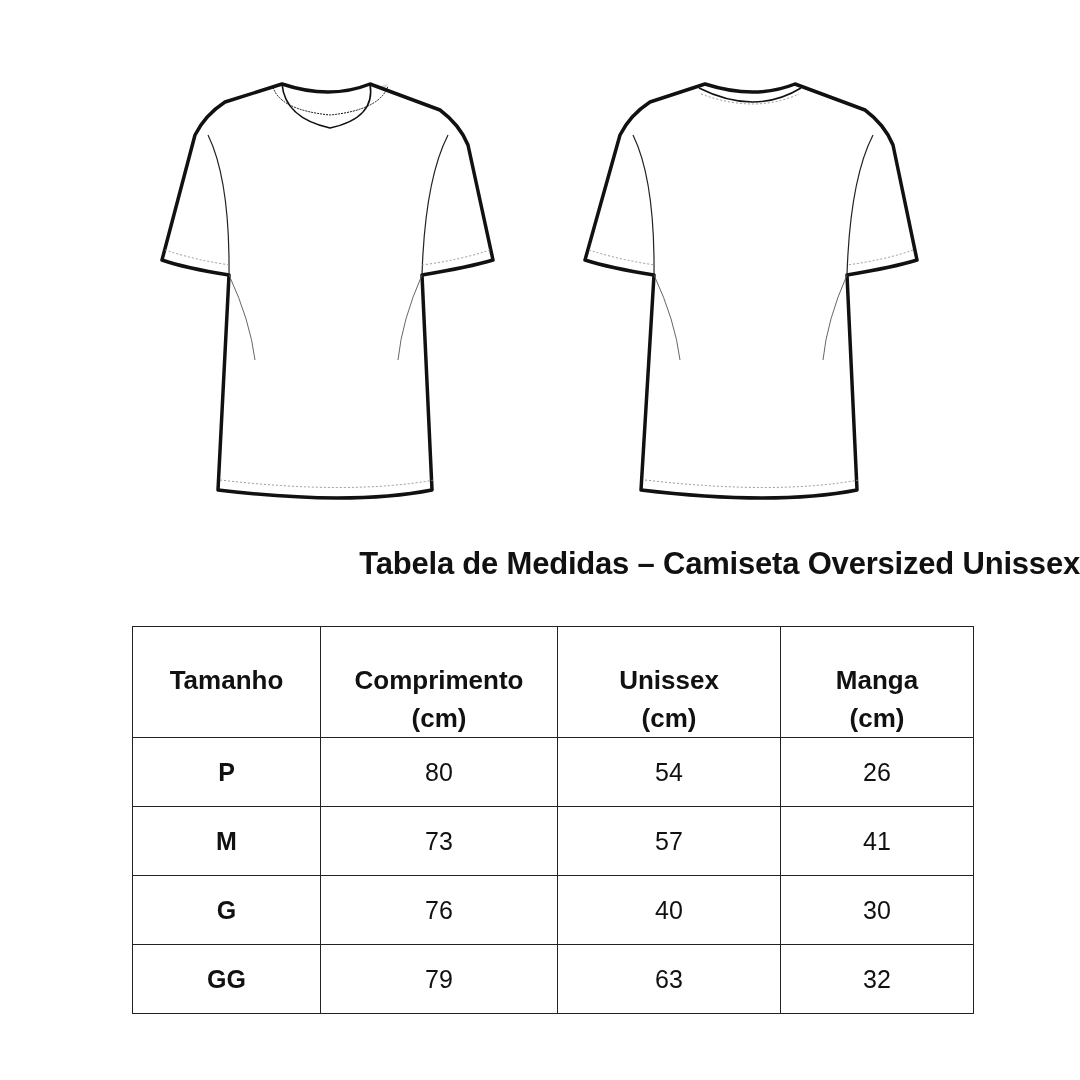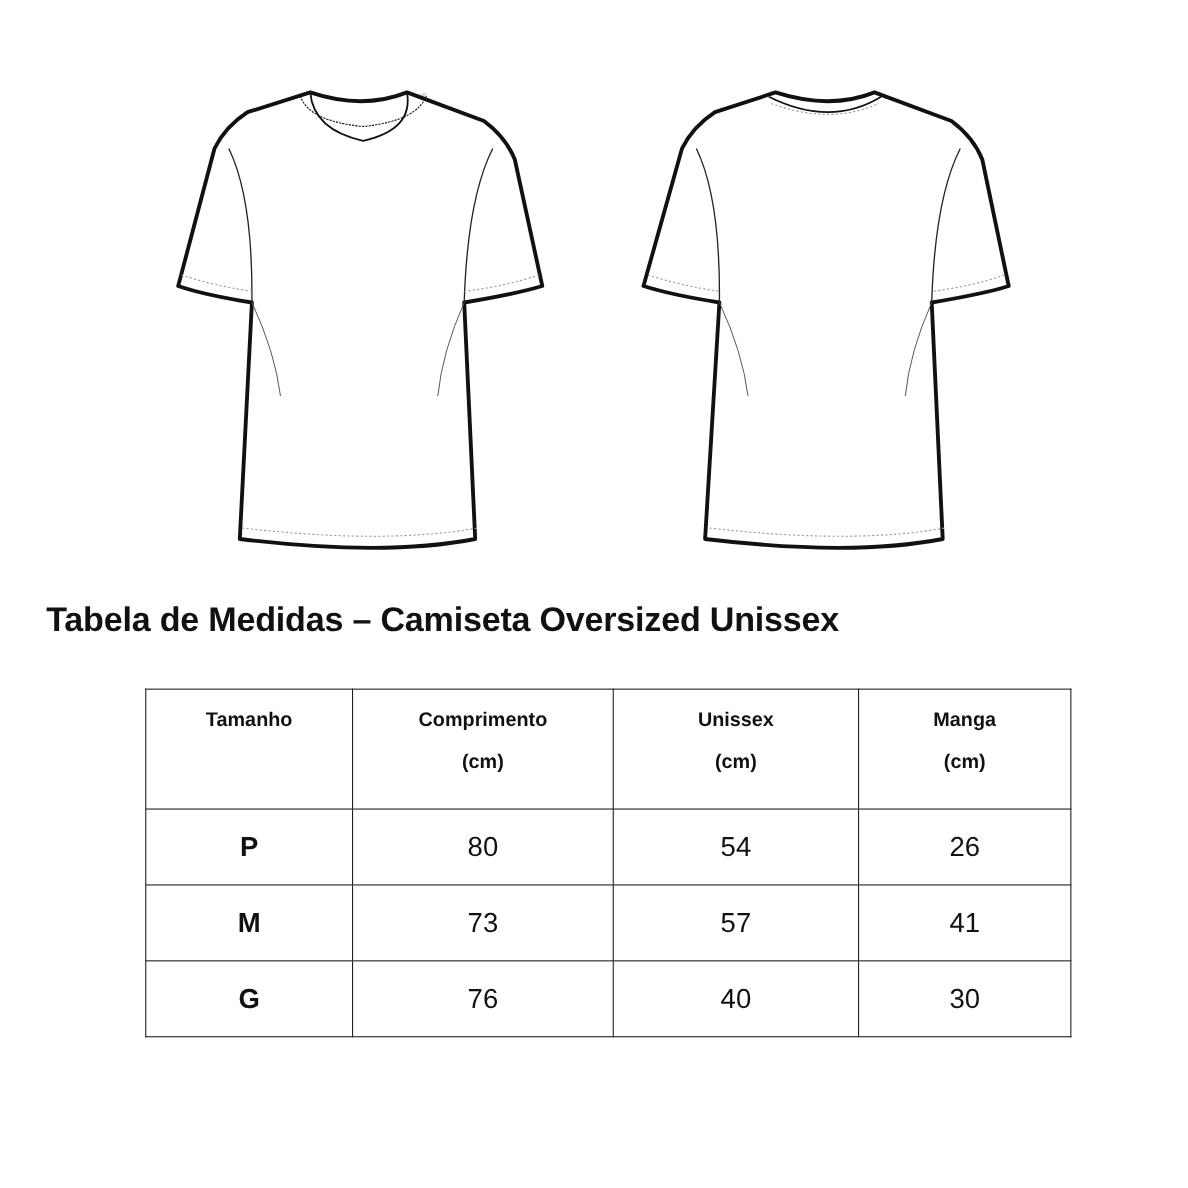--- a/index.html
+++ b/index.html
@@ -1,23 +1,23 @@
 <!DOCTYPE html>
 <html><head>
 <meta charset="utf-8">
 <style>
   html, body { margin: 0; padding: 0; background: #ffffff; }
   body { width: 1080px; height: 1080px; position: relative; overflow: hidden; font-family: "Liberation Sans", sans-serif; color: #111; }
   .shirt { position: absolute; top: 70px; width: 360px; height: 440px; }
   .shirt-front { left: 150px; }
   .shirt-back { left: 575px; }
-  .title { position: absolute; top: 546px; left: 0; width: 1080px; text-align: left; padding-left: 42px; box-sizing: border-box; font-size: 31px; font-weight: 700; letter-spacing: -0.2px; color: #111; }
+  .title { position: absolute; top: 546px; left: 0; width: 1080px; text-align: right; padding-left: 42px; box-sizing: border-box; font-size: 31px; font-weight: 700; letter-spacing: -0.2px; color: #111; }
   table.sizes { position: absolute; left: 132px; top: 626px; width: 841px; border-collapse: collapse; table-layout: fixed; }
   table.sizes td, table.sizes th { border: 1.5px solid #222; text-align: center; vertical-align: middle; padding: 0; }
-  table.sizes th { height: 109px; font-size: 18px; font-weight: 700; line-height: 38px; vertical-align: top; padding-top: 8px; box-sizing: border-box; }
+  table.sizes th { height: 88px; font-size: 26px; font-weight: 700; line-height: 38px; vertical-align: top; padding-top: 34px; box-sizing: border-box; }
   table.sizes td { height: 68px; font-size: 25px; }
   table.sizes td.size { font-weight: 700; }
   col.c1 { width: 188px; } col.c2 { width: 237px; } col.c3 { width: 223px; } col.c4 { width: 193px; }
 </style>
 </head>
 <body>
 
 <svg class="shirt shirt-front" viewBox="0 0 360 440">
 
   <path d="M123,15 Q180,32 238,14 Q215,52 180,55 Q143,52 123,15 Z" fill="#d6d6d6" stroke="none"></path>
@@ -82,14 +82,20 @@
       <td>73</td>
       <td>57</td>
       <td>41</td>
     </tr>
     <tr>
       <td class="size">G</td>
       <td>76</td>
       <td>40</td>
       <td>30</td>
     </tr>
+    <tr>
+      <td class="size">GG</td>
+      <td>79</td>
+      <td>63</td>
+      <td>32</td>
+    </tr>
   </tbody>
 </table>
 
 </body></html>

